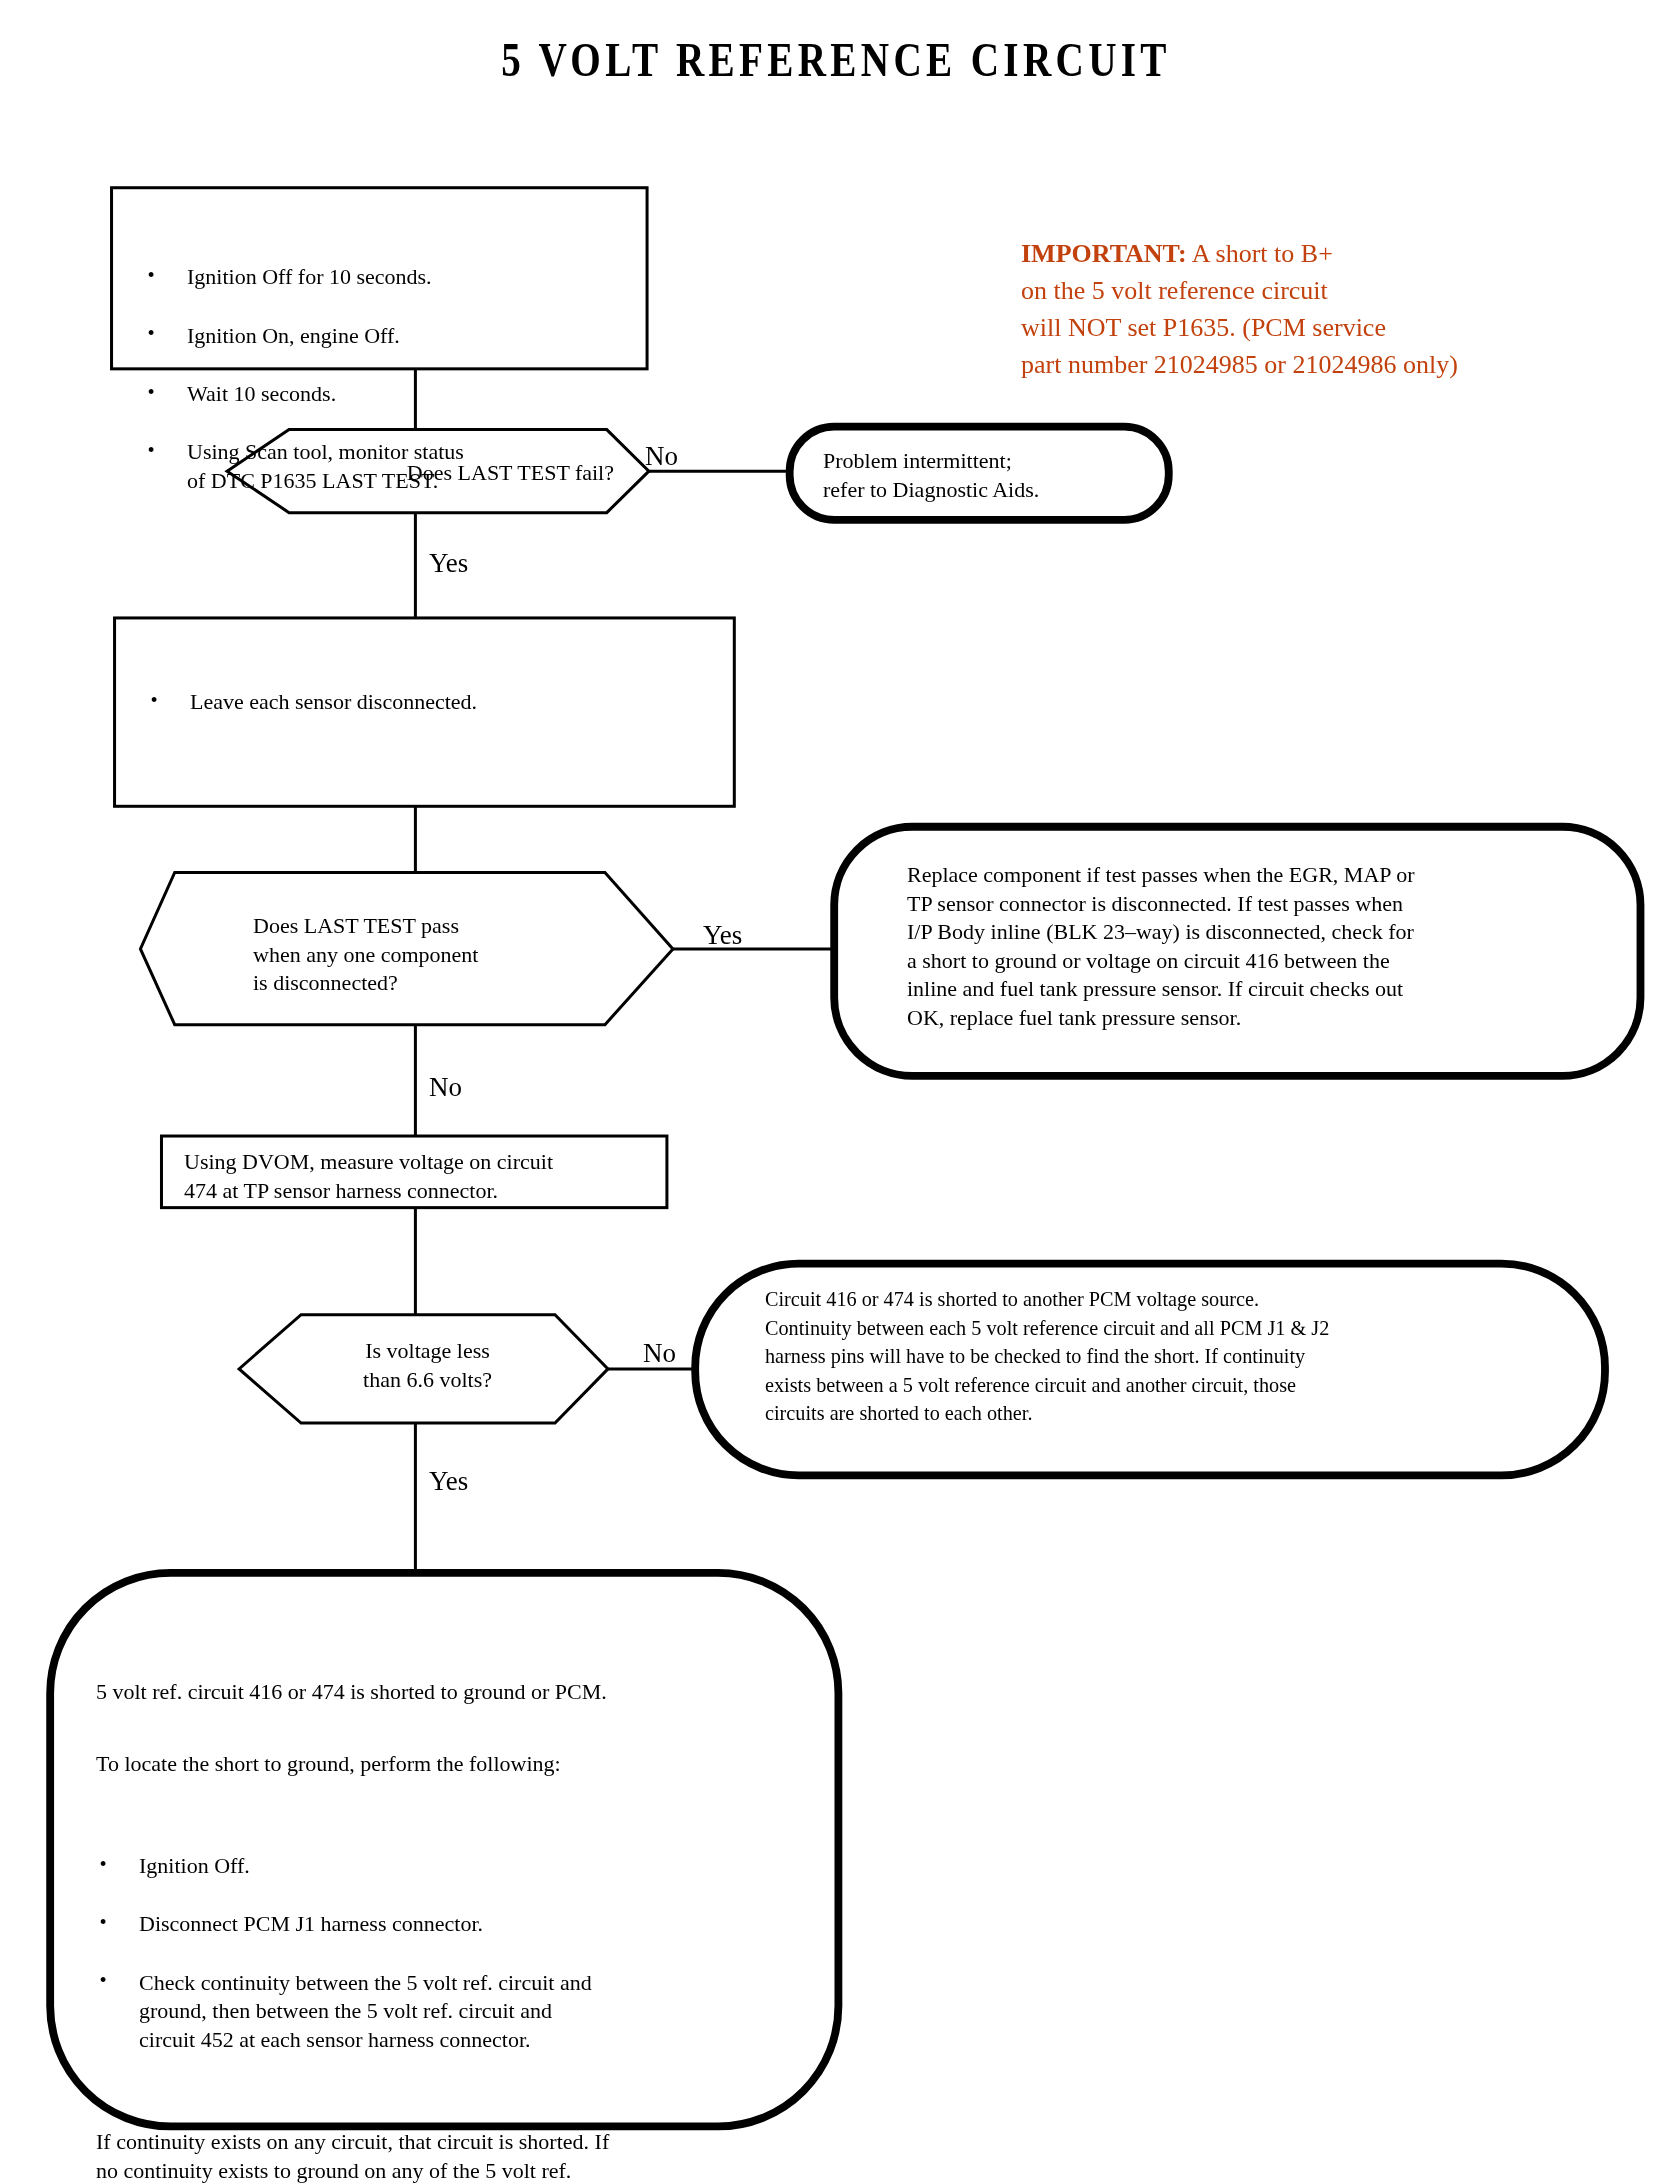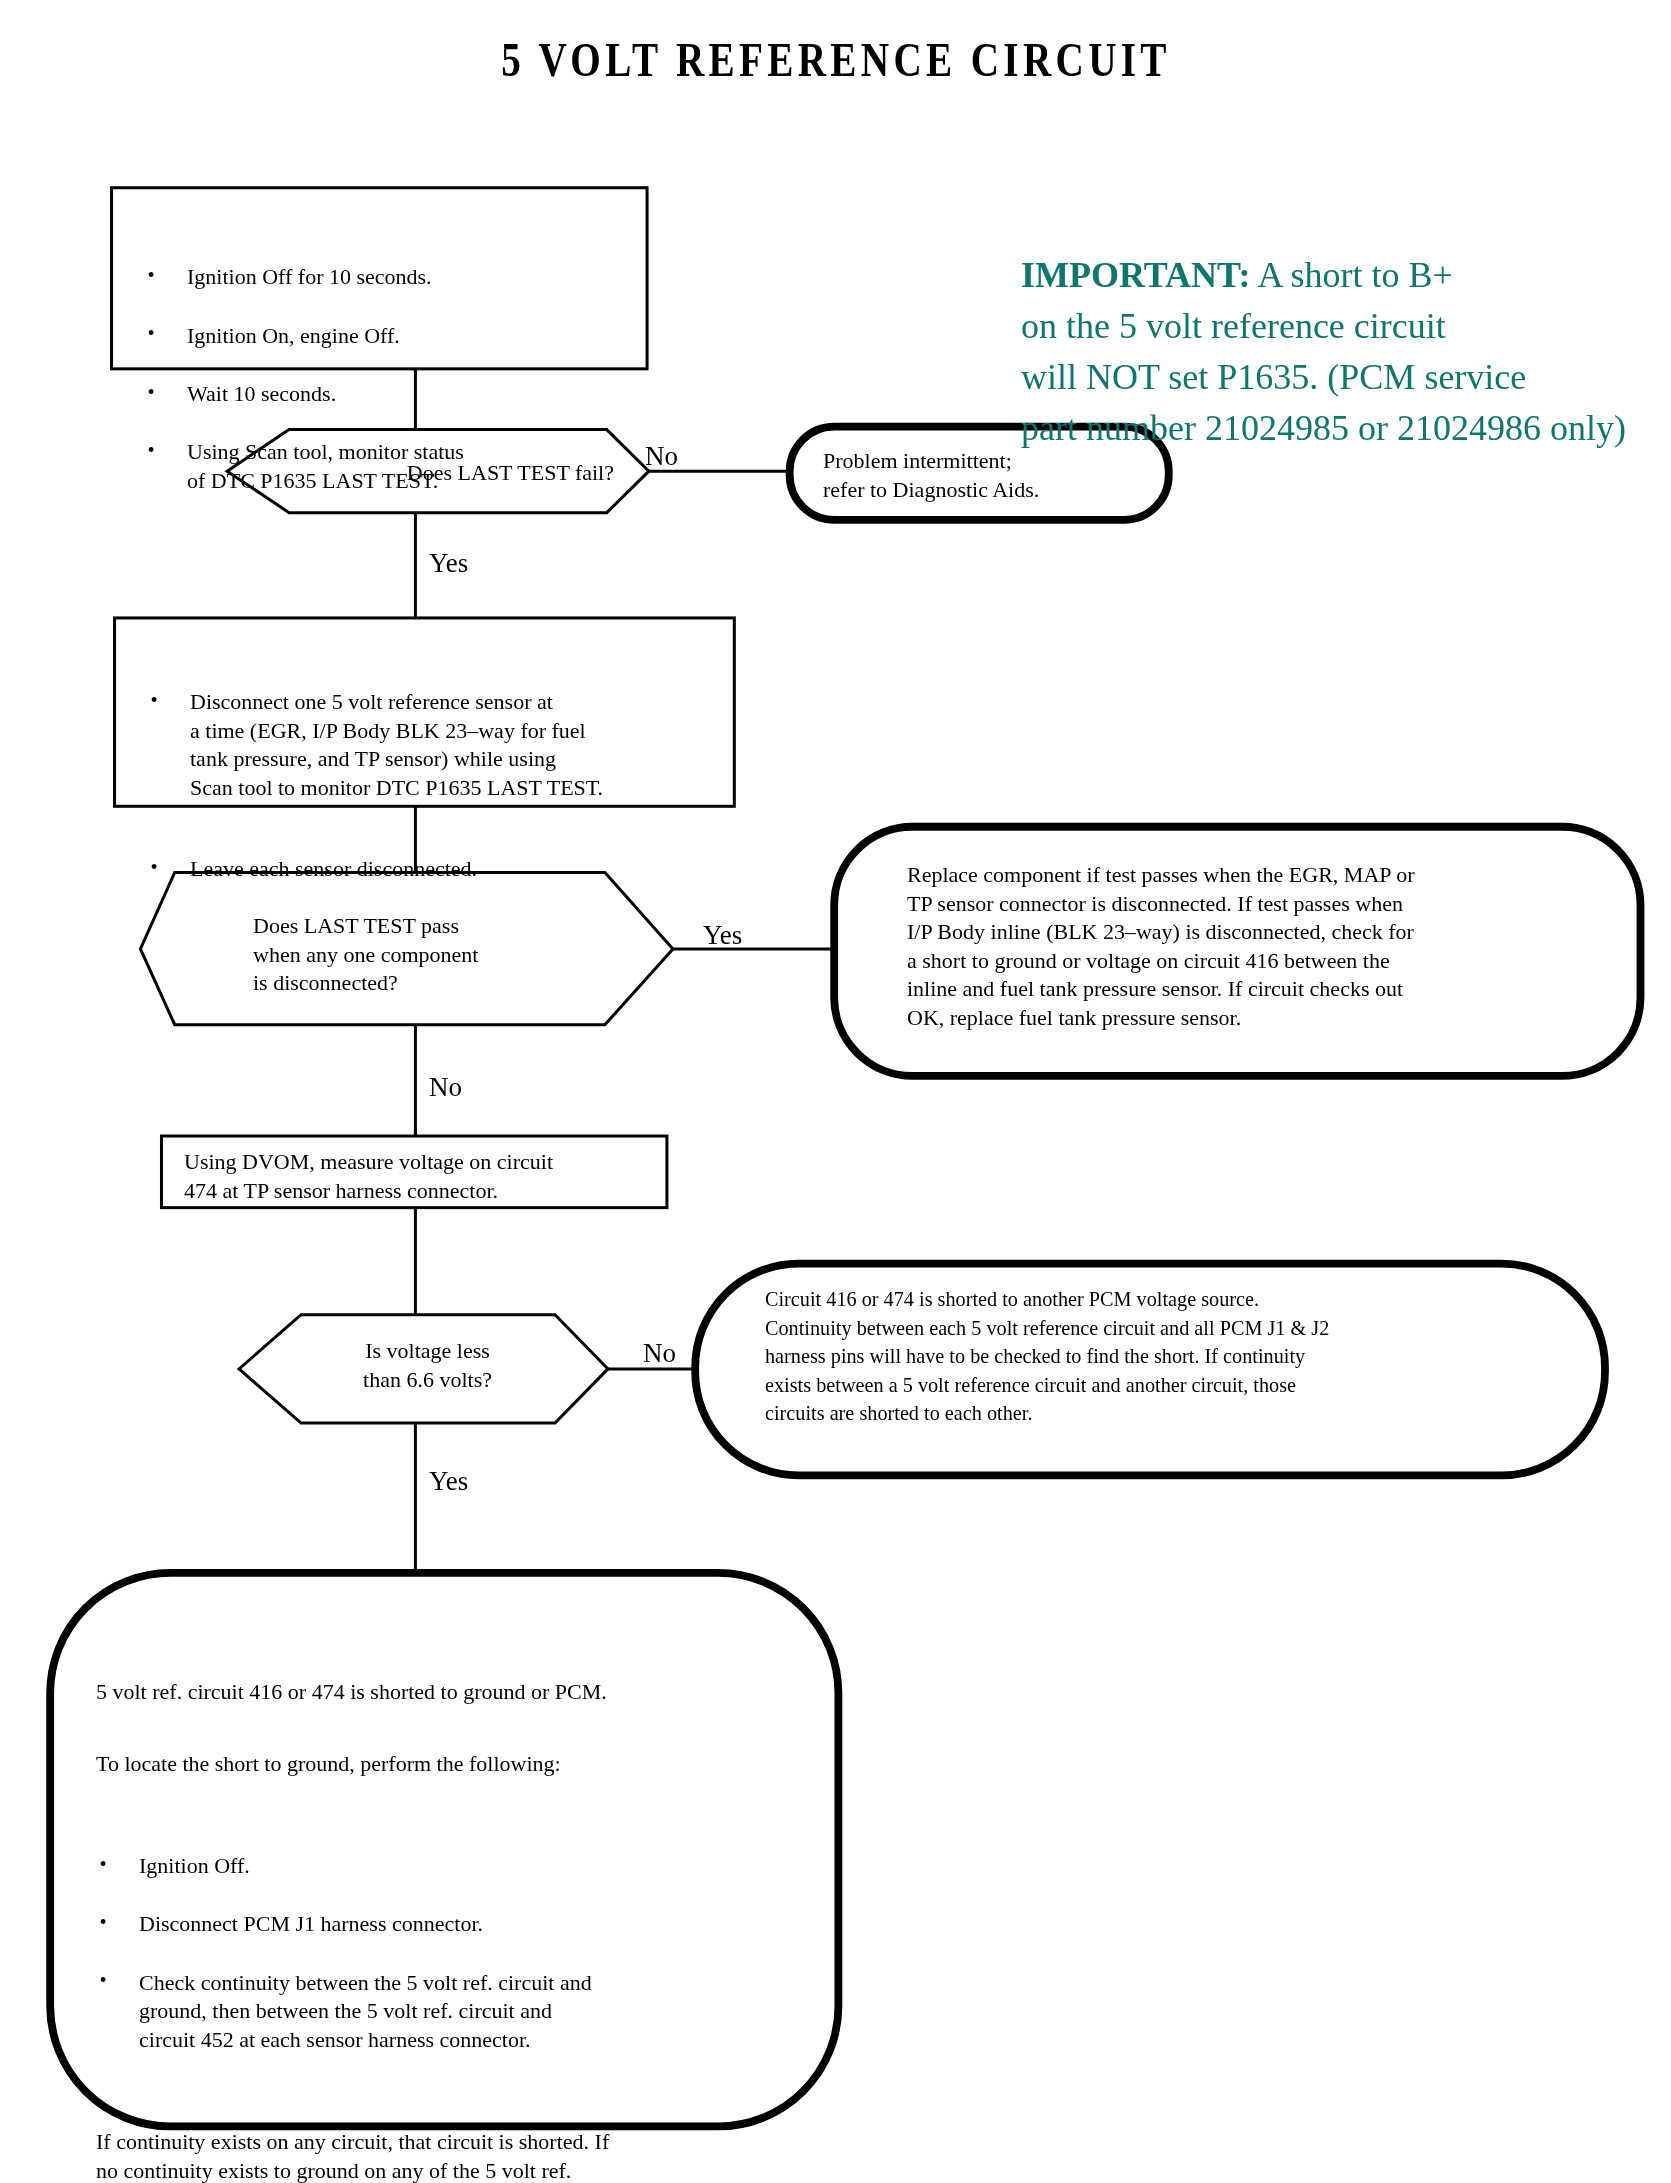--- a/index.html
+++ b/index.html
@@ -81,23 +81,23 @@
   .branch-label {
     position: absolute;
     font-family: "Liberation Serif", "DejaVu Serif", serif;
     font-size: 27px;
     color: #000000;
   }
 
   .note-block {
     position: absolute;
     font-family: "Liberation Serif", "DejaVu Serif", serif;
-    font-size: 36px;
+    font-size: 26px;
     line-height: 1.42;
-    color: #0f766e;
+    color: #c2410c;
     white-space: pre-line;
   }
 
   .para { margin: 0 0 15.6px 0; white-space: pre-line; }
   .para:last-child { margin-bottom: 0; }
 </style>
 </head>
 <body>
 
 <div class="page-title">5 VOLT REFERENCE CIRCUIT</div>
@@ -157,24 +157,20 @@
 
 <div class="branch-label" style="left:645px; top:441px;">No</div>
 
 <div class="branch-label" style="left:429px; top:548px;">Yes</div>
 
 <div class="txt" style="left:823px; top:447px; width:337px;">Problem intermittent;
 refer to Diagnostic Aids.</div>
 
 <div class="txt" style="left:147px; top:631px; width:578px;">
   <ul class="bullets spaced">
-    <li>Disconnect one 5 volt reference sensor at
-a time (EGR, I/P Body BLK 23–way for fuel
-tank pressure, and TP sensor) while using
-Scan tool to monitor DTC P1635 LAST TEST.</li>
     <li>Leave each sensor disconnected.</li>
   </ul>
 </div>
 
 <div class="txt" style="left:253px; top:912px; width:361px;">Does LAST TEST pass
 when any one component
 is disconnected?</div>
 
 <div class="branch-label" style="left:703px; top:920px;">Yes</div>
 

